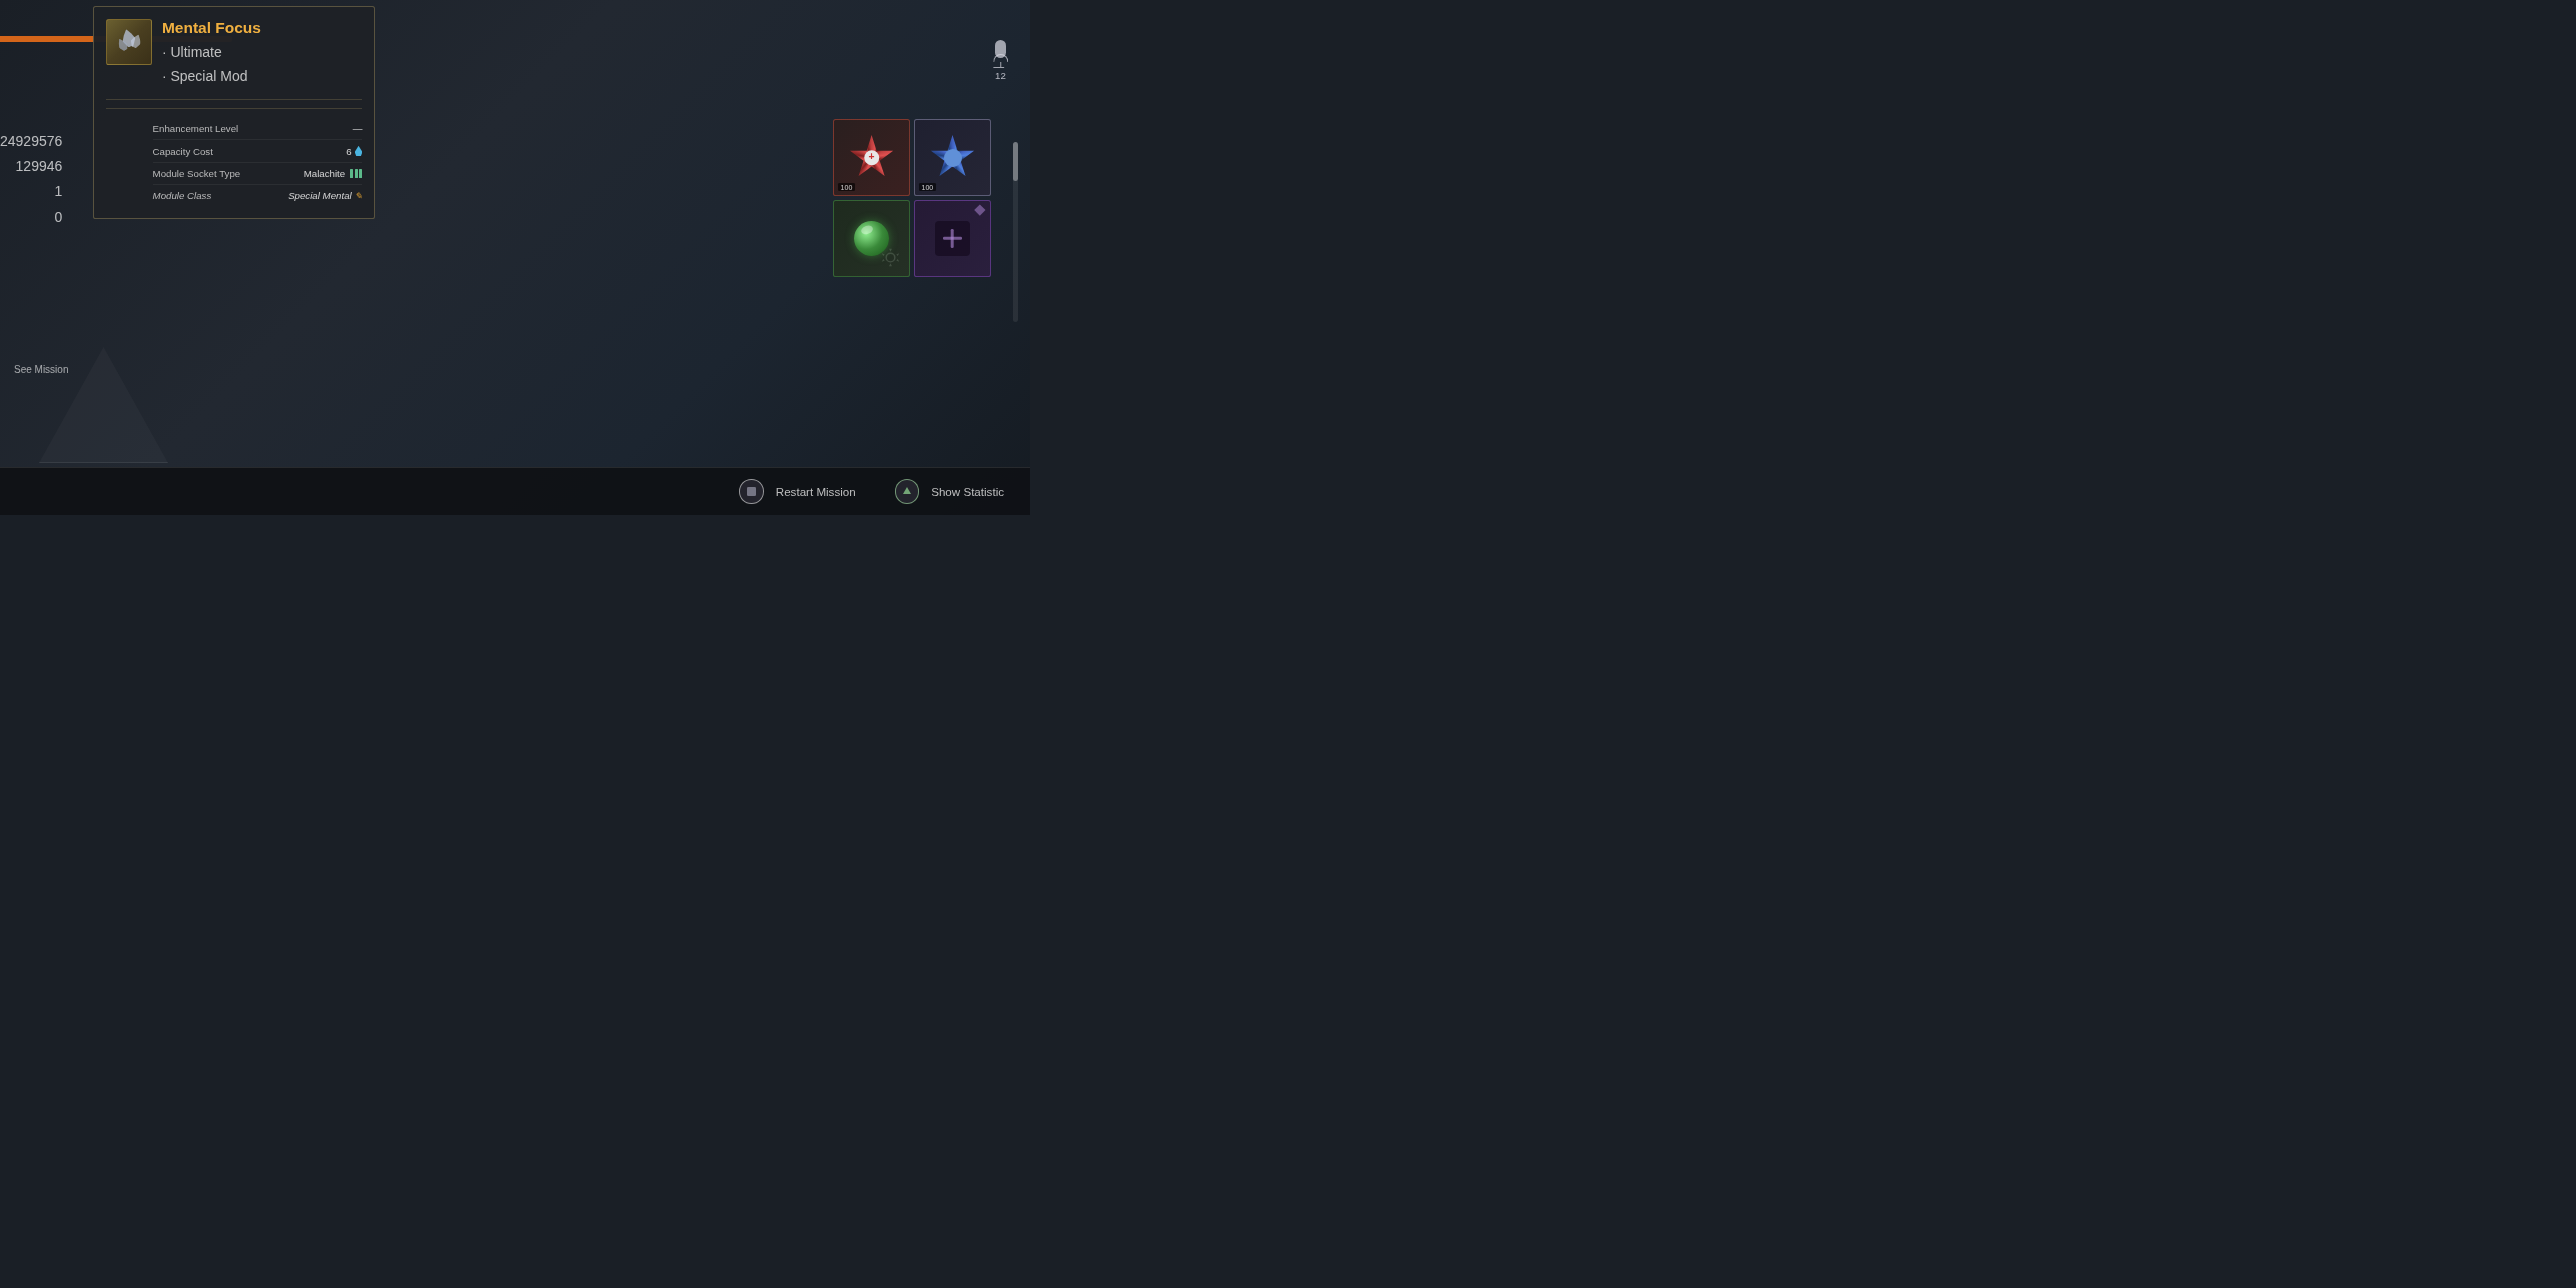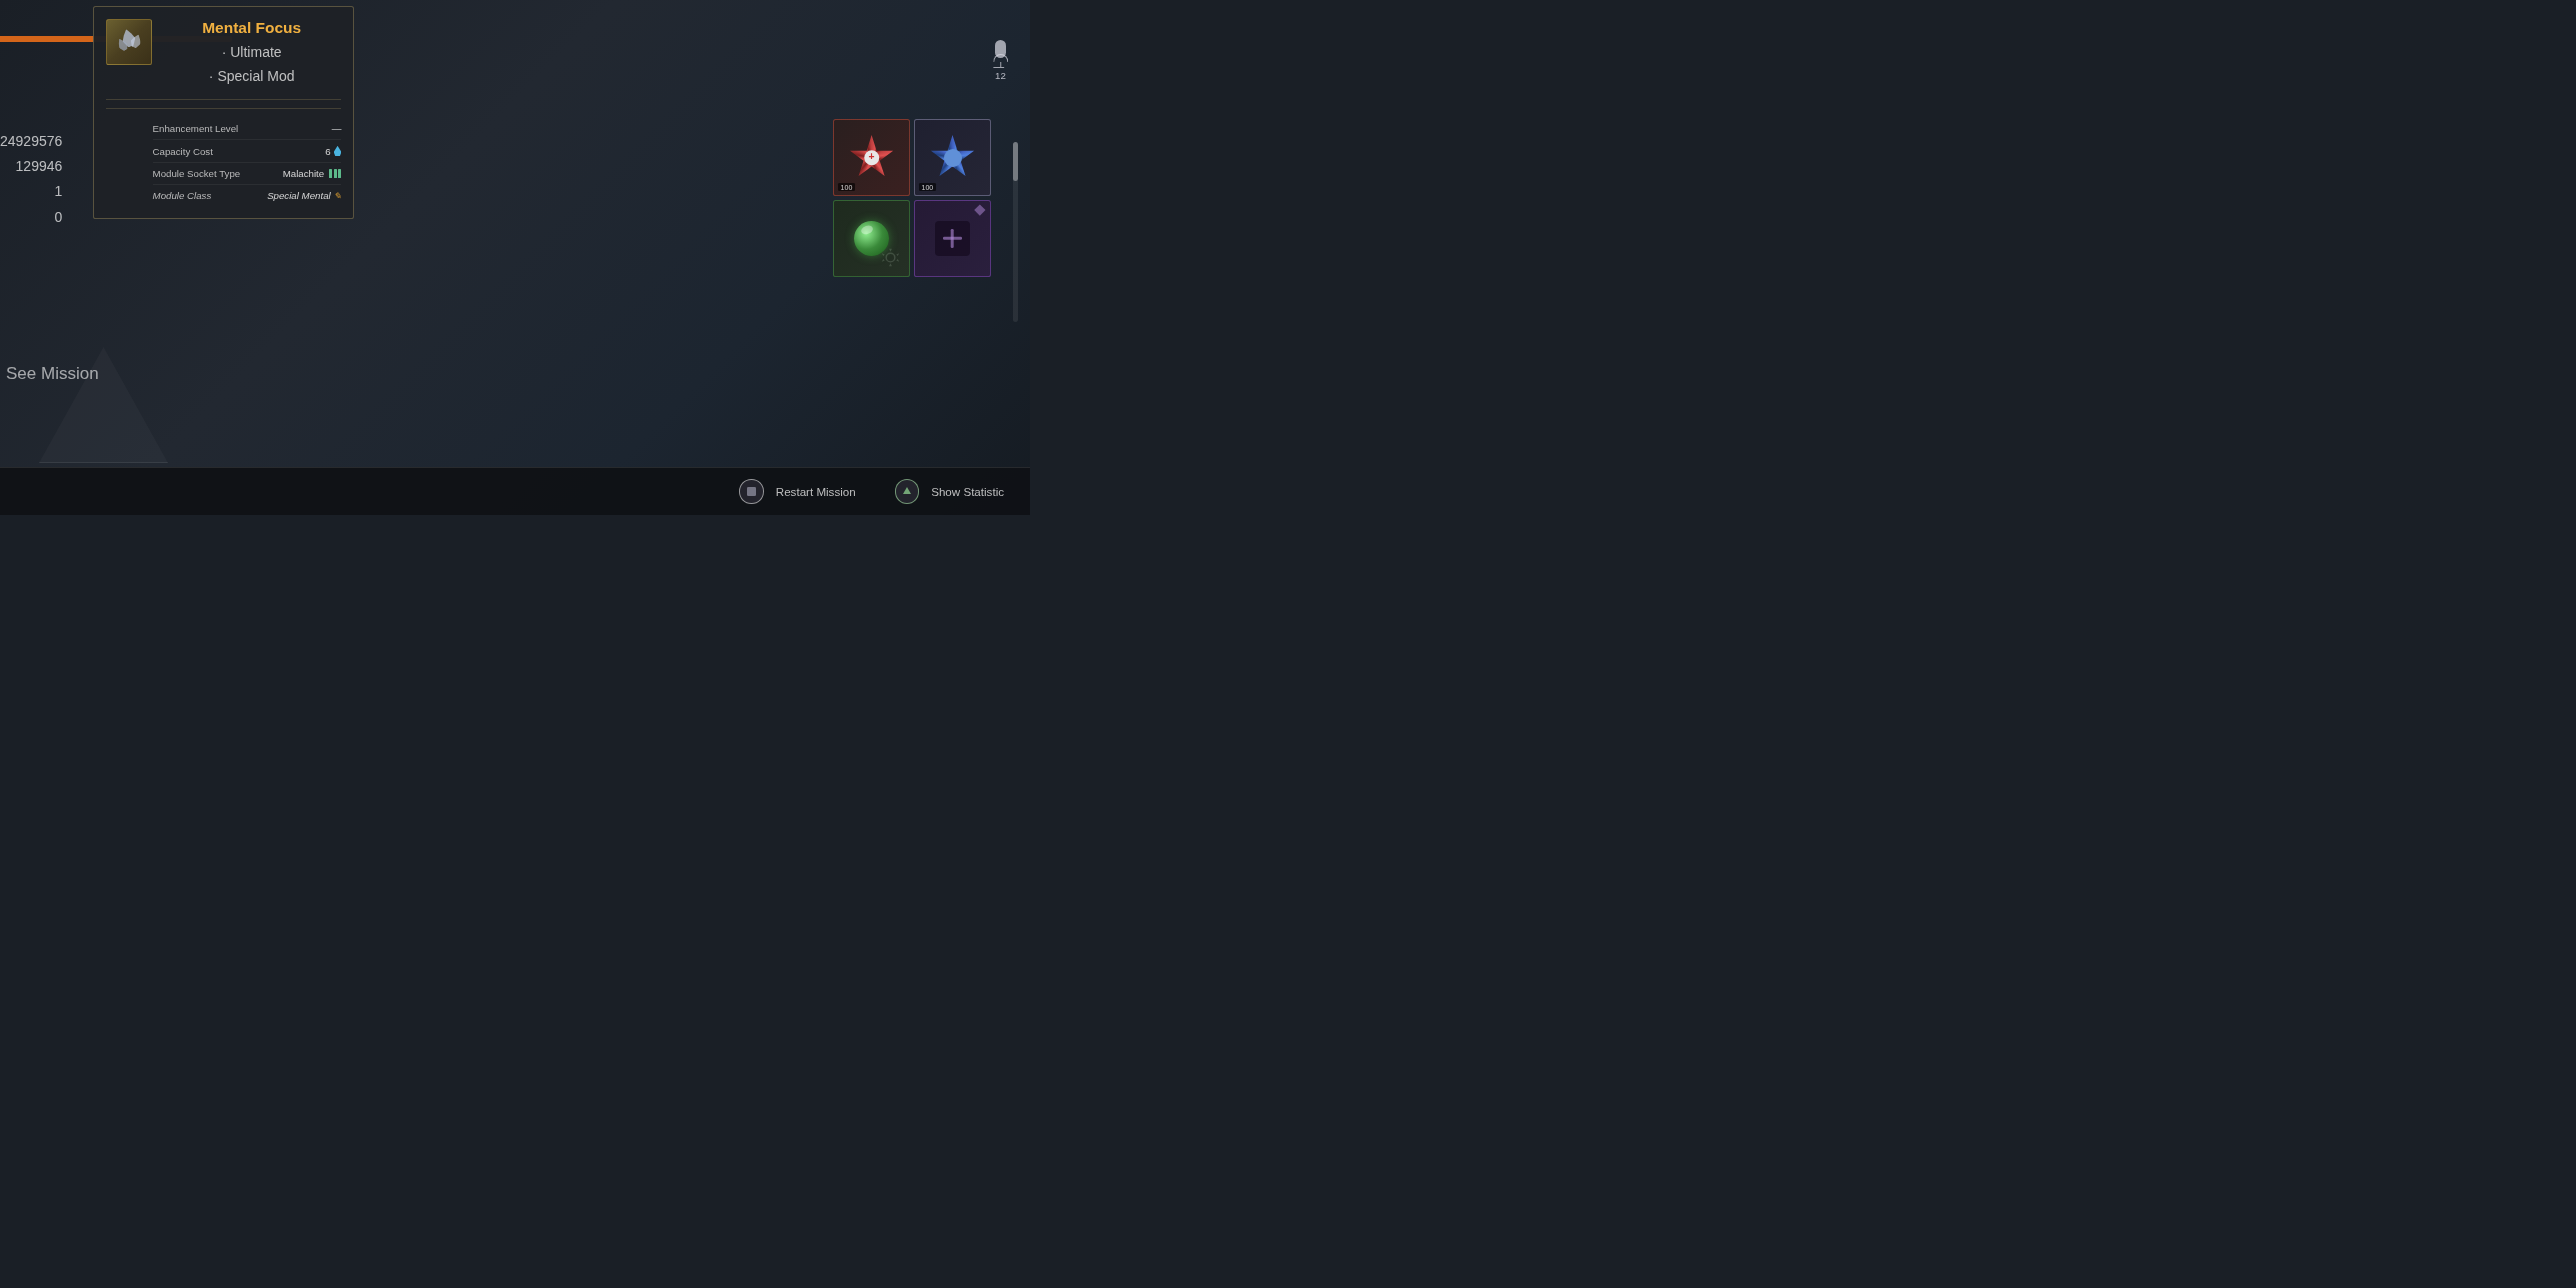--- a/index.html
+++ b/index.html
@@ -55,37 +55,36 @@
 
     .stat-number {
       color: rgba(255,255,255,0.7);
       font-size: 14px;
       line-height: 1.8;
     }
 
     .see-mission-text {
       position: absolute;
       left: 0;
-      bottom: 131px;
+      bottom: 140px;
       color: rgba(255,255,255,0.6);
-      font-size: 17px;
-      padding-left: 6px;
+      font-size: 10px;
+      padding-left: 14px;
     }
 
     
     .tooltip-panel {
       position: absolute;
       top: 6.4px;
       left: 93px;
-      width: 261px;
+      width: 282px;
       background: rgba(30, 33, 38, 0.97);
       border: 0.6px solid rgba(180, 160, 100, 0.4);
       border-radius: 2.6px;
       padding: 11.6px;
-      text-align: center;
     }
 
     
     .tooltip-header {
       display: flex;
       align-items: flex-start;
       gap: 10.3px;
       margin-bottom: 10.3px;
     }
 

